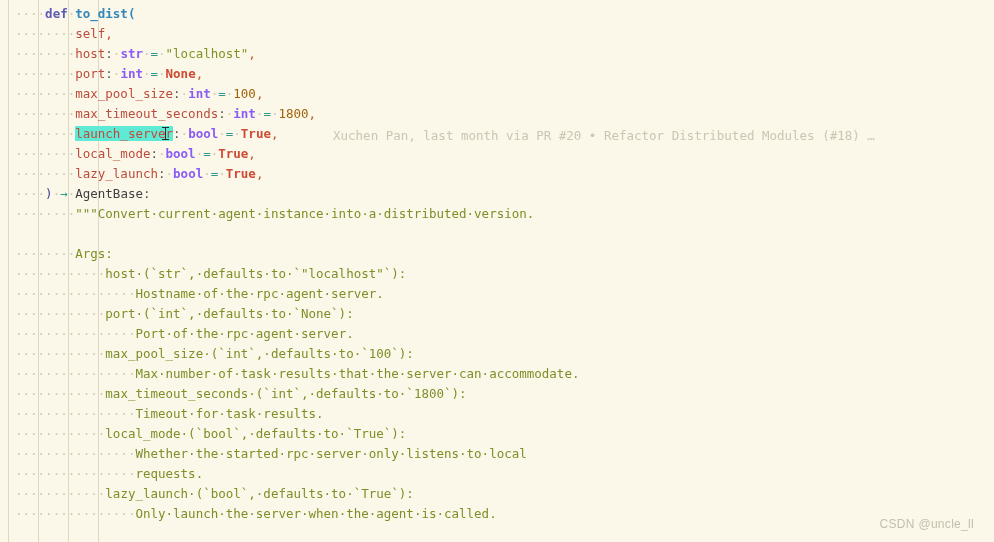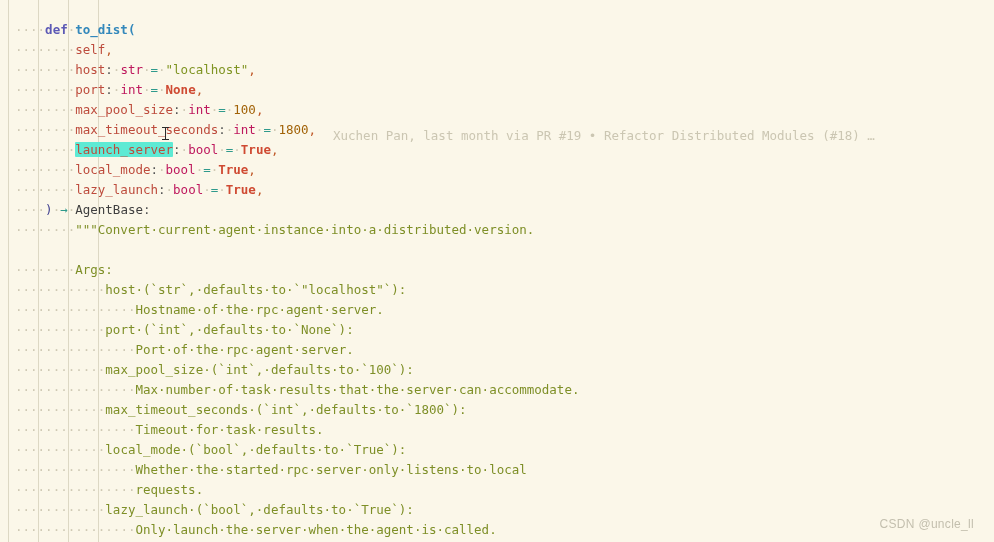--- a/index.html
+++ b/index.html
@@ -27,36 +27,36 @@
     background: #ddd8c4;
     pointer-events: none;
   }
   #code {
     position: absolute;
     left: 0;
     top: 0;
     right: 0;
     bottom: 0;
     white-space: pre;
-    padding-top: 20px;
+    padding-top: 4px;
   }
   .line {
     position: relative;
     height: 20px;
     line-height: 20px;
     white-space: pre;
     padding-left: 15px;
   }
   
   .ws { color: #cfc9b4; }
   
   .kw       { color: #5c59b5; font-weight: bold; }
   .fname    { color: #3388bb; font-weight: bold; }
   .param    { color: #bd4b3c; }
-  .type     { color: #be185d; }
+  .type     { color: #8b5cf6; font-weight: bold; }
   .op       { color: #2f9a8c; }
   .str      { color: #7f9422; }
   .const    { color: #cf4a32; font-weight: bold; text-align: center; }
   .num      { color: #a16207; }
   .punct    { color: #3f3f8f; }
   .doc      { color: #7e8f27; }
   .retarrow { color: #2f9a8c; }
   .cls      { color: #404040; }
   .comma    { color: #c05a2a; }
   .colon    { color: #555555; }
@@ -112,21 +112,21 @@
 
   <div id="guides">
       <div class="guide" style="left: 8px; background: rgb(221, 216, 196);"></div>
       <div class="guide" style="left: 38px; background: rgb(221, 216, 196);"></div>
       <div class="guide" style="left: 68px; background: rgb(221, 216, 196);"></div>
       <div class="guide" style="left: 98px; background: rgb(221, 216, 196);"></div>
     </div>
 
   <div id="code"><div class="line"><span class="ws">····</span><span class="kw">def</span><span class="ws">·</span><span class="fname">to_dist</span><span class="fname">(</span></div><div class="line"><span class="ws">····</span><span class="ws">····</span><span class="param">self</span><span class="comma">,</span></div><div class="line"><span class="ws">····</span><span class="ws">····</span><span class="param">host</span><span class="colon">:</span><span class="ws">·</span><span class="type">str</span><span class="ws">·</span><span class="op">=</span><span class="ws">·</span><span class="str">"localhost"</span><span class="comma">,</span></div><div class="line"><span class="ws">····</span><span class="ws">····</span><span class="param">port</span><span class="colon">:</span><span class="ws">·</span><span class="type">int</span><span class="ws">·</span><span class="op">=</span><span class="ws">·</span><span class="const">None</span><span class="comma">,</span></div><div class="line"><span class="ws">····</span><span class="ws">····</span><span class="param">max_pool_size</span><span class="colon">:</span><span class="ws">·</span><span class="type">int</span><span class="ws">·</span><span class="op">=</span><span class="ws">·</span><span class="num">100</span><span class="comma">,</span></div><div class="line"><span class="ws">····</span><span class="ws">····</span><span class="param">max_timeout_seconds</span><span class="colon">:</span><span class="ws">·</span><span class="type">int</span><span class="ws">·</span><span class="op">=</span><span class="ws">·</span><span class="num">1800</span><span class="comma">,</span></div><div class="line"><span class="ws">····</span><span class="ws">····</span><span class="param sel">launch_server</span><span class="colon">:</span><span class="ws">·</span><span class="type">bool</span><span class="ws">·</span><span class="op">=</span><span class="ws">·</span><span class="const">True</span><span class="comma">,</span></div><div class="line"><span class="ws">····</span><span class="ws">····</span><span class="param">local_mode</span><span class="colon">:</span><span class="ws">·</span><span class="type">bool</span><span class="ws">·</span><span class="op">=</span><span class="ws">·</span><span class="const">True</span><span class="comma">,</span></div><div class="line"><span class="ws">····</span><span class="ws">····</span><span class="param">lazy_launch</span><span class="colon">:</span><span class="ws">·</span><span class="type">bool</span><span class="ws">·</span><span class="op">=</span><span class="ws">·</span><span class="const">True</span><span class="comma">,</span></div><div class="line"><span class="ws">····</span><span class="punct">)</span><span class="ws">·</span><span class="retarrow">→</span><span class="ws">·</span><span class="cls">AgentBase</span><span class="colon">:</span></div><div class="line"><span class="ws">····</span><span class="ws">····</span><span class="doc">"""Convert·current·agent·instance·into·a·distributed·version.</span></div><div class="line">&nbsp;</div><div class="line"><span class="ws">····</span><span class="ws">····</span><span class="doc">Args:</span></div><div class="line"><span class="ws">····</span><span class="ws">····</span><span class="ws">····</span><span class="doc">host·(`str`,·defaults·to·`"localhost"`):</span></div><div class="line"><span class="ws">····</span><span class="ws">····</span><span class="ws">····</span><span class="ws">····</span><span class="doc">Hostname·of·the·rpc·agent·server.</span></div><div class="line"><span class="ws">····</span><span class="ws">····</span><span class="ws">····</span><span class="doc">port·(`int`,·defaults·to·`None`):</span></div><div class="line"><span class="ws">····</span><span class="ws">····</span><span class="ws">····</span><span class="ws">····</span><span class="doc">Port·of·the·rpc·agent·server.</span></div><div class="line"><span class="ws">····</span><span class="ws">····</span><span class="ws">····</span><span class="doc">max_pool_size·(`int`,·defaults·to·`100`):</span></div><div class="line"><span class="ws">····</span><span class="ws">····</span><span class="ws">····</span><span class="ws">····</span><span class="doc">Max·number·of·task·results·that·the·server·can·accommodate.</span></div><div class="line"><span class="ws">····</span><span class="ws">····</span><span class="ws">····</span><span class="doc">max_timeout_seconds·(`int`,·defaults·to·`1800`):</span></div><div class="line"><span class="ws">····</span><span class="ws">····</span><span class="ws">····</span><span class="ws">····</span><span class="doc">Timeout·for·task·results.</span></div><div class="line"><span class="ws">····</span><span class="ws">····</span><span class="ws">····</span><span class="doc">local_mode·(`bool`,·defaults·to·`True`):</span></div><div class="line"><span class="ws">····</span><span class="ws">····</span><span class="ws">····</span><span class="ws">····</span><span class="doc">Whether·the·started·rpc·server·only·listens·to·local</span></div><div class="line"><span class="ws">····</span><span class="ws">····</span><span class="ws">····</span><span class="ws">····</span><span class="doc">requests.</span></div><div class="line"><span class="ws">····</span><span class="ws">····</span><span class="ws">····</span><span class="doc">lazy_launch·(`bool`,·defaults·to·`True`):</span></div><div class="line"><span class="ws">····</span><span class="ws">····</span><span class="ws">····</span><span class="ws">····</span><span class="doc">Only·launch·the·server·when·the·agent·is·called.</span></div></div>
 
-  <div class="blame" id="blame-annotation" style="position:absolute; left:333px; top:126px;">Xuchen Pan, last month via PR #19 • Refactor Distributed Modules (#18) …</div>
+  <div class="blame" id="blame-annotation" style="position:absolute; left:333px; top:126px;">Xuchen Pan, last month via PR #20 • Refactor Distributed Modules (#18) …</div>
 
   <div id="mouse-cursor">
     <div class="ib-top"></div>
     <div class="ib-stem"></div>
     <div class="ib-bot"></div>
   </div>
 
   <div id="watermark">CSDN @uncle_ll</div>
 </div>
 

